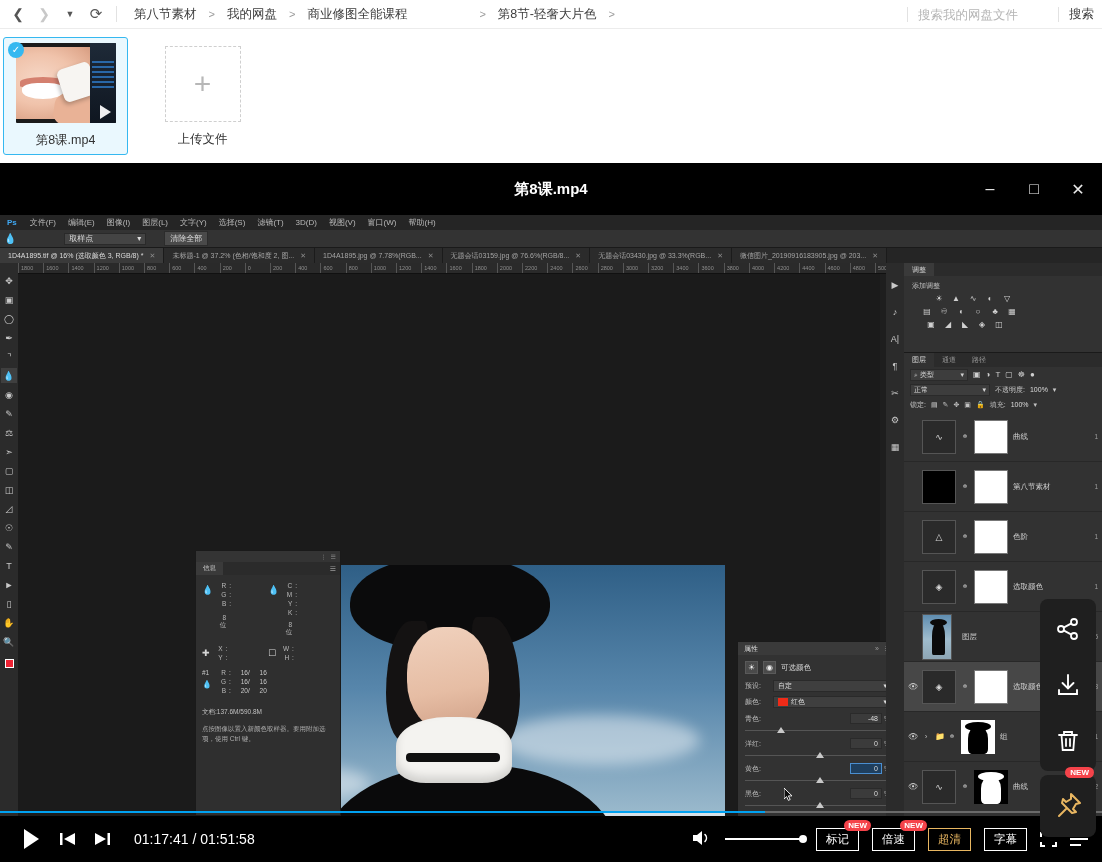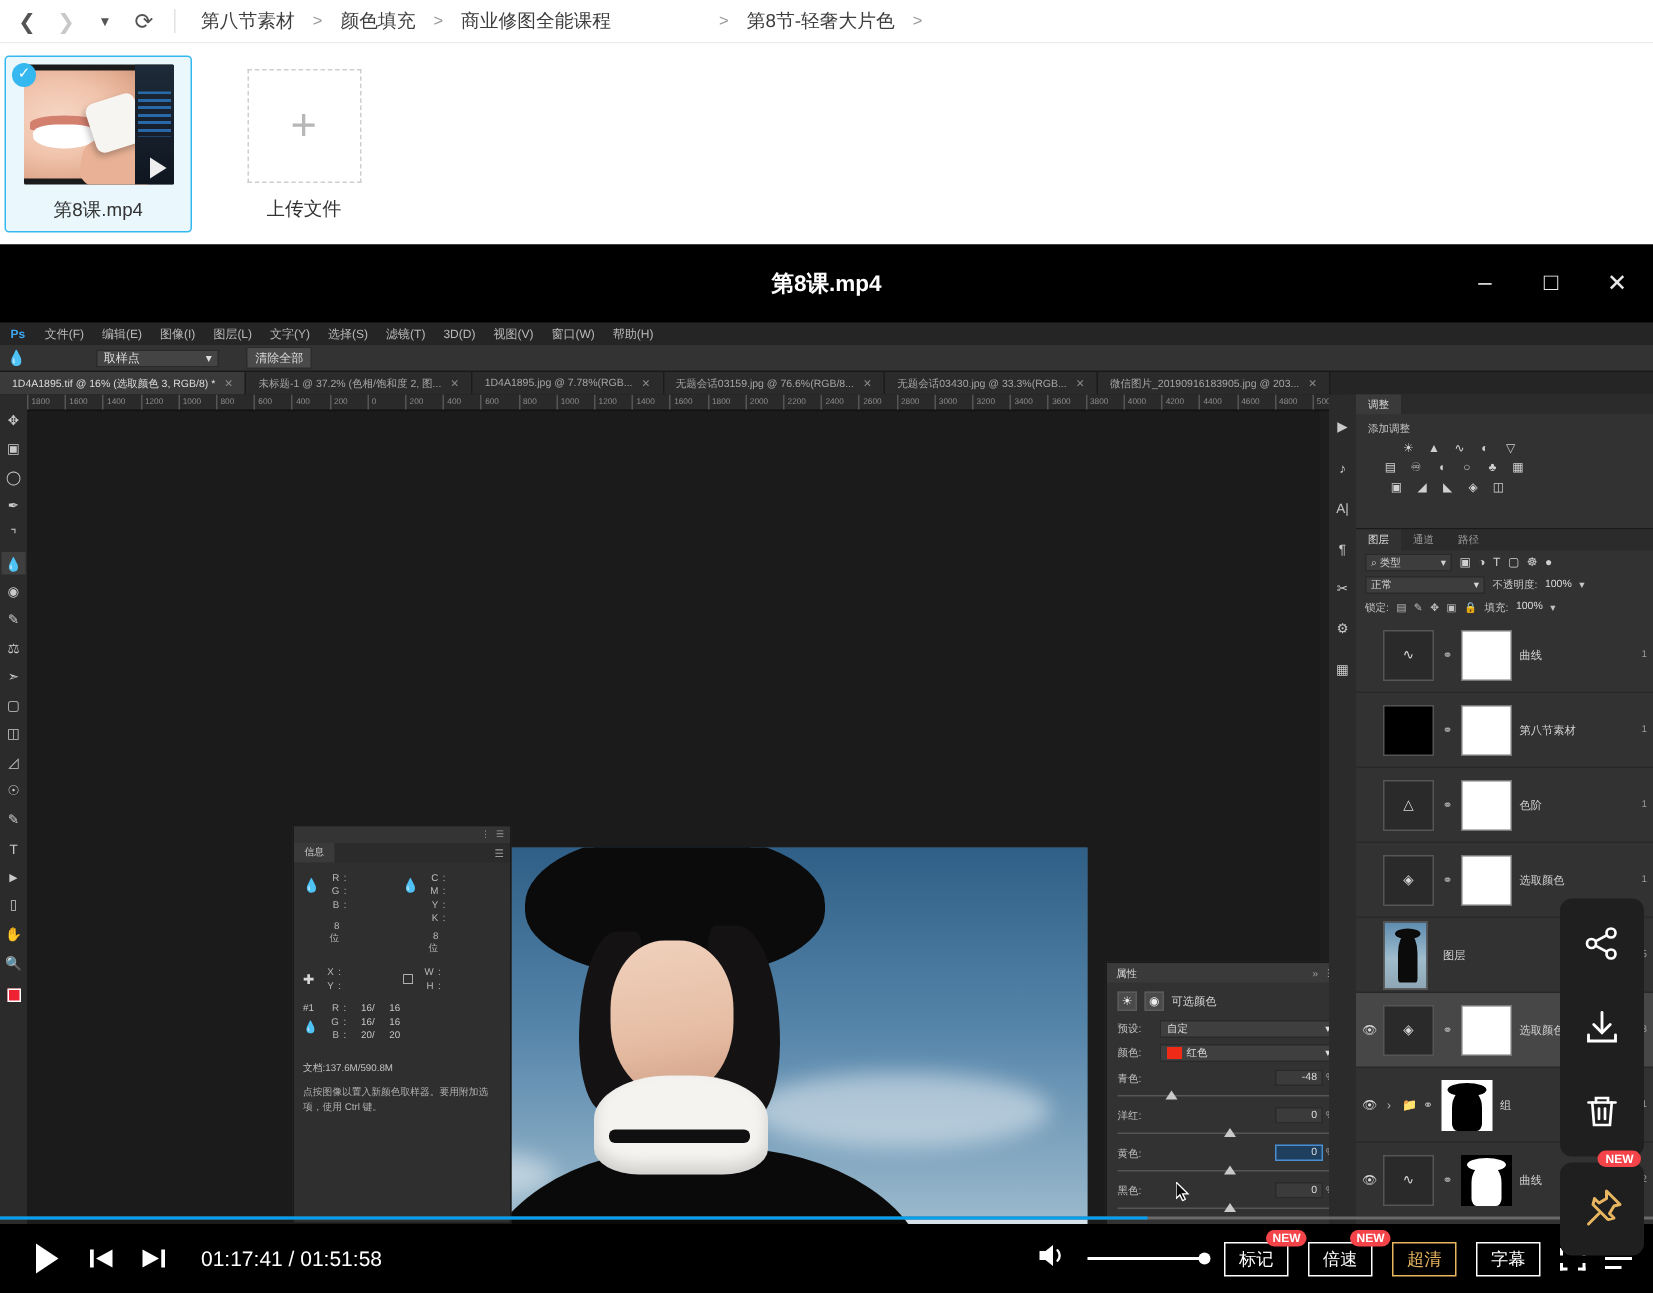--- a/index.html
+++ b/index.html
@@ -429,27 +429,33 @@
     <div class="nav-icons">
       <div class="nav-btn">❮</div>
       <div class="nav-btn disabled">❯</div>
       <div class="nav-btn" style="font-size:9px">▼</div>
       <div class="nav-btn" style="font-size:15px">⟳</div>
     </div>
     <div class="nav-sep"></div>
     <div class="crumbs">
       <div class="crumb">第八节素材</div>
       <div class="crumb-sep">&gt;</div>
-      <div class="crumb">颜色填充</div>
+      <div class="crumb">我的网盘</div>
       <div class="crumb-sep">&gt;</div>
       <div class="crumb">商业修图全能课程</div>
       <div class="crumb-gap"></div>
       <div class="crumb-sep">&gt;</div>
       <div class="crumb">第8节-轻奢大片色</div>
       <div class="crumb-sep">&gt;</div>
+    </div>
+    <div class="search-wrap">
+      <div class="search-div"></div>
+      <input class="search-input" placeholder="搜索我的网盘文件" style="">
+      <div class="search-div"></div>
+      <div class="search-btn">搜索</div>
     </div>
   </div>
 
   <div class="file-grid">
 
     <div class="file-card selected">
       <div class="check-badge">✓</div>
       <div class="thumb-video">
         <div class="thumb-face"></div>
         <div class="thumb-lip"></div>

